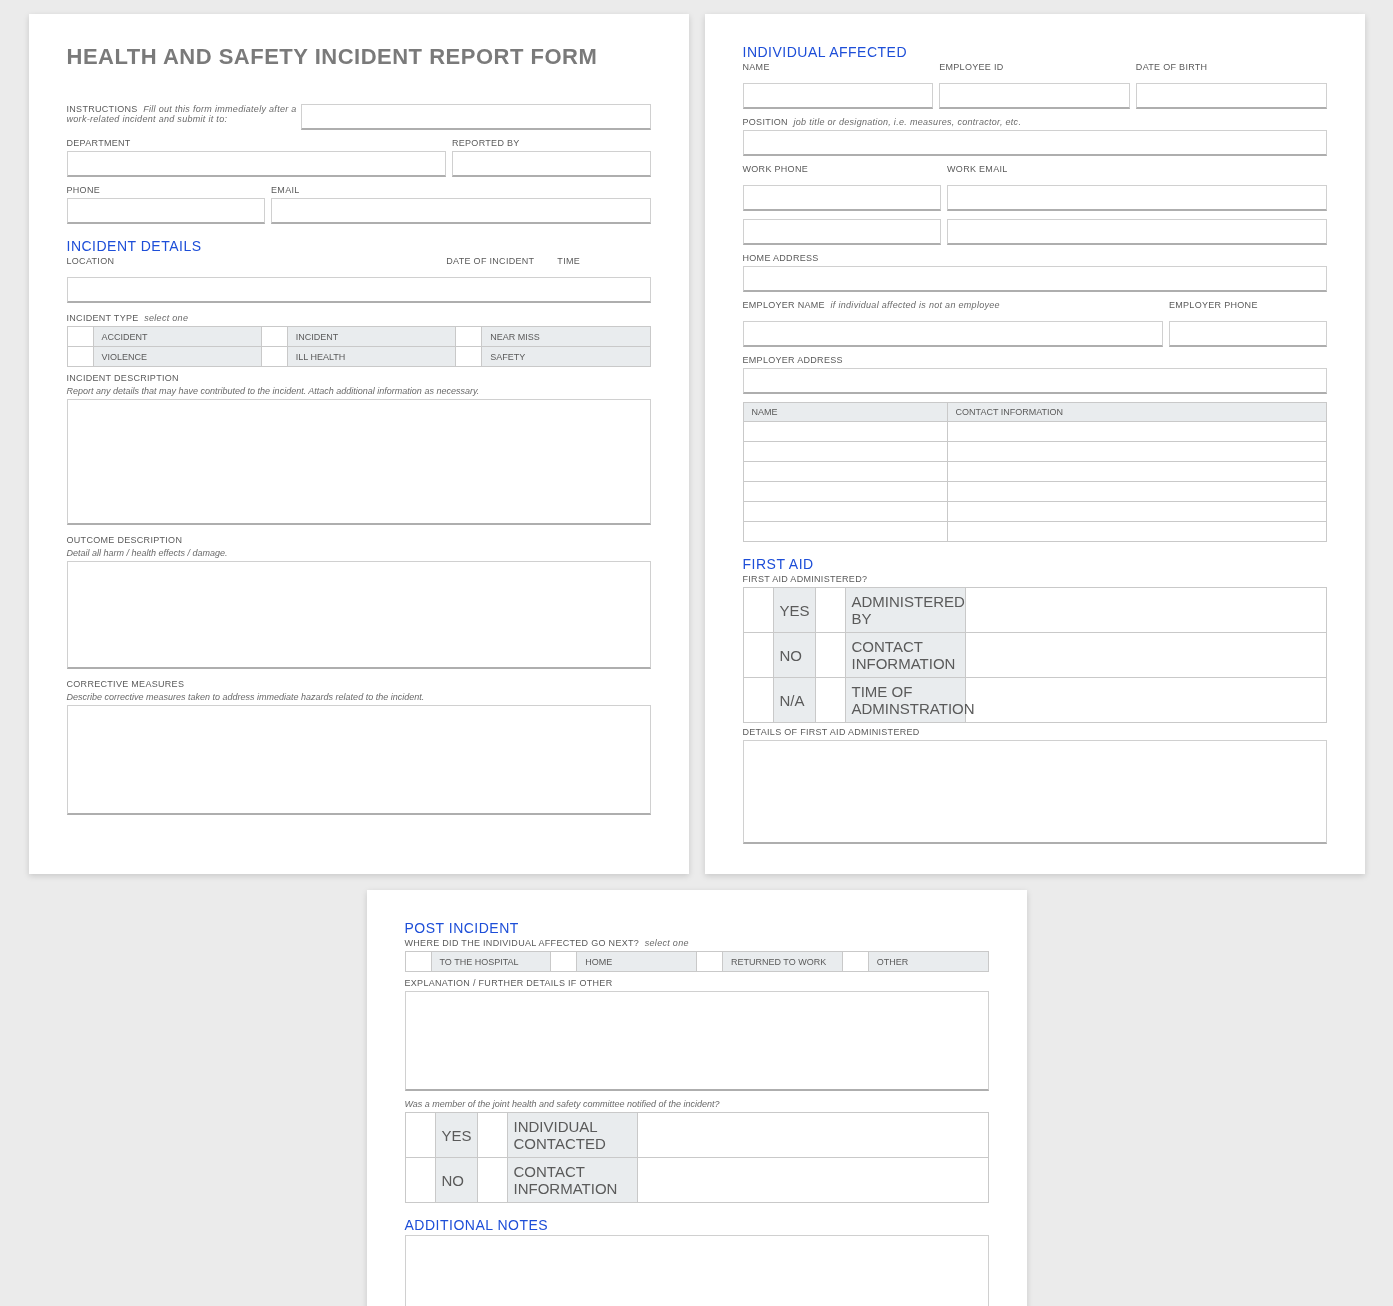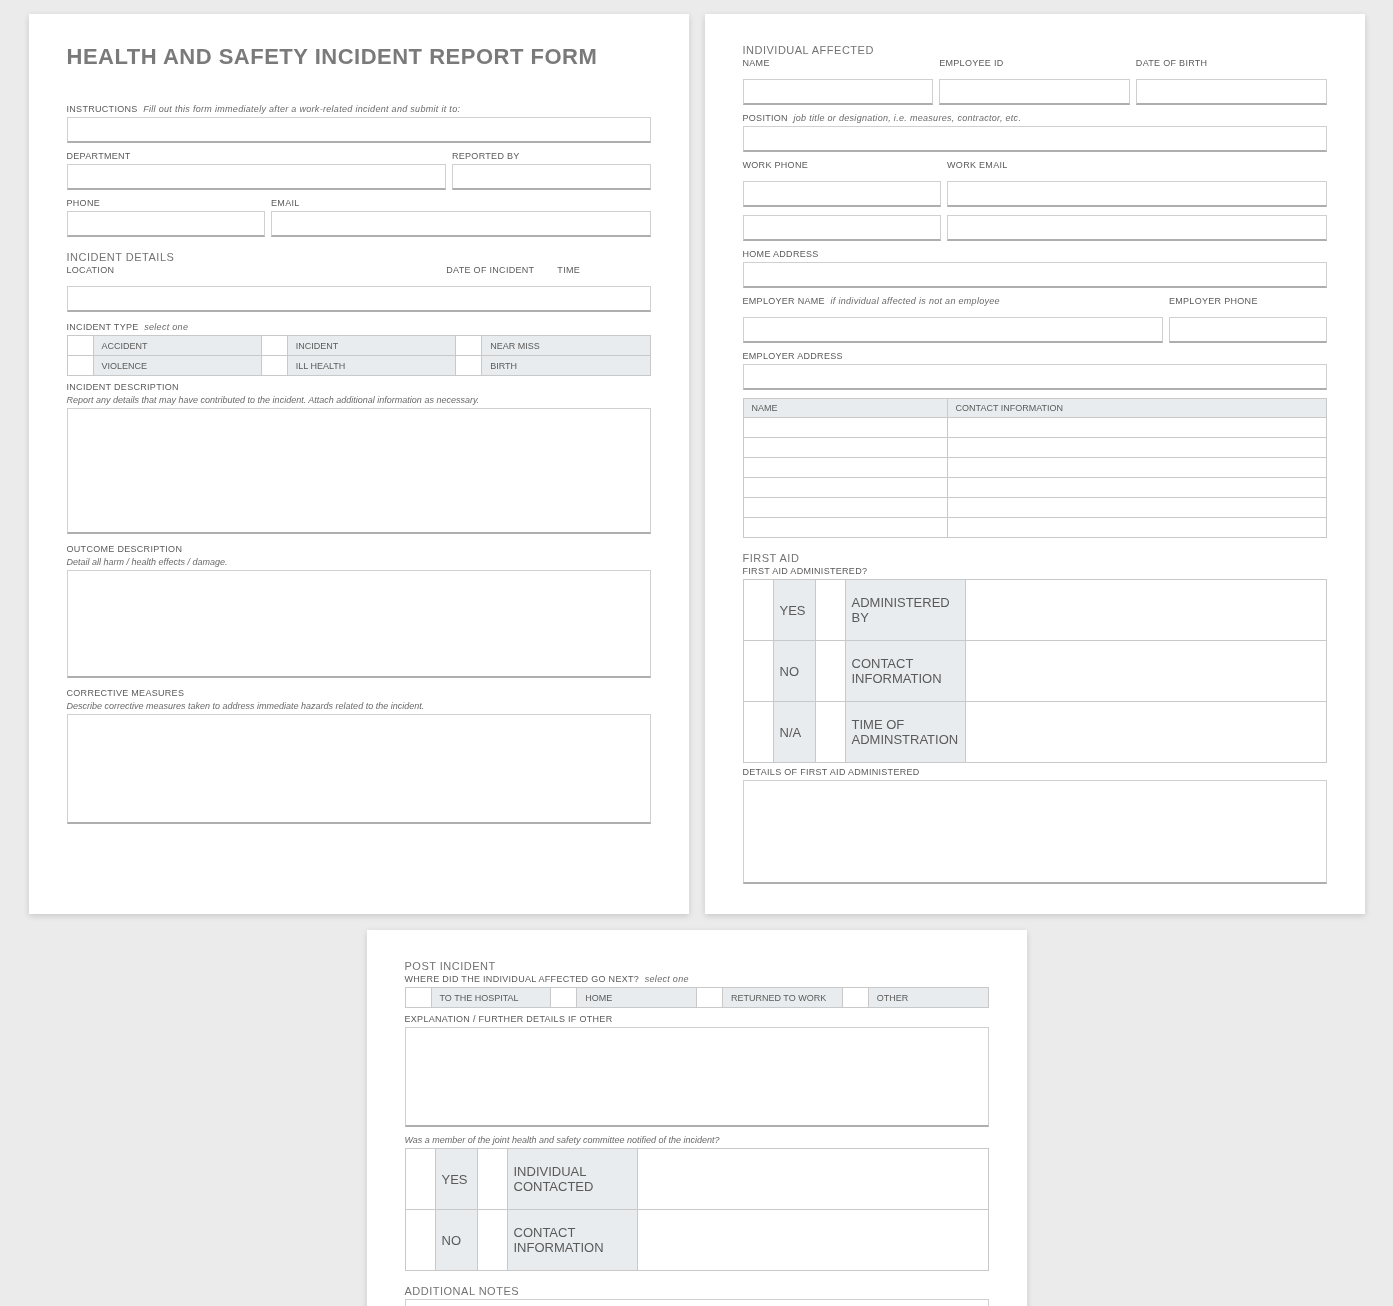--- a/index.html
+++ b/index.html
@@ -24,22 +24,22 @@
   .page1, .page2 { width: 660px; min-height: 842px; }
   .page3 { width: 660px; min-height: 640px; }
   h1 {
     font-size: 22px;
     font-weight: bold;
     color: #7a7a7a;
     letter-spacing: 0.5px;
     margin-bottom: 34px;
   }
   .section-title {
-    font-size: 11px;
-    color: #737373;
+    font-size: 14px;
+    color: #1d4ed8;
     letter-spacing: 0.5px;
     margin-top: 14px;
     margin-bottom: 2px;
   }
   .label {
     font-size: 9px;
     color: #5a5a5a;
     letter-spacing: 0.3px;
     text-transform: uppercase;
     margin-bottom: 3px;
@@ -58,21 +58,21 @@
     width: 100%;
   }
   .textarea {
     background: #fff;
     border: 1px solid #d0d0d0;
     border-bottom: 2px solid #aeaeae;
     width: 100%;
   }
   .row { display: flex; gap: 6px; margin-bottom: 8px; }
   .col { flex: 1; display: flex; flex-direction: column; }
-  .fg { display:flex; flex-direction:column; margin-bottom:8px; }
+  .fg { display:flex; flex-direction:row; margin-bottom:8px; }
   table.opts {
     width: 100%;
     border-collapse: collapse;
     table-layout: fixed;
     margin-bottom: 6px;
   }
   table.opts td {
     border: 1px solid #c9c9c9;
     background: #e9ecee;
     height: 20px;
@@ -105,22 +105,22 @@
   }
   table.fa {
     width: 100%;
     border-collapse: collapse;
     table-layout: fixed;
     margin-bottom: 4px;
   }
   table.fa td {
     border: 1px solid #c9c9c9;
     height: 18px;
-    font-size: 13px;
-    padding: 15px 6px;
+    font-size: 15px;
+    padding: 5px 6px;
     background: #fff;
     color: #5a5a5a;
   }
   table.fa td.hdr { background: #e9ecee; }
   table.fa td.chk { width: 30px; background:#fff; }
 </style>
 </head>
 <body>
 
 <div class="pages">
@@ -184,21 +184,21 @@
             <td>INCIDENT</td>
       <td class="chk"></td>
             <td>NEAR MISS</td>
     </tr>
     <tr>
       <td class="chk"></td>
             <td>VIOLENCE</td>
       <td class="chk"></td>
             <td>ILL HEALTH</td>
       <td class="chk"></td>
-            <td>BIRTH</td>
+            <td>SAFETY</td>
     </tr>
   </tbody>
       </table>
 
   <div class="label">INCIDENT DESCRIPTION</div>
   <div class="hint" style="margin-bottom:3px">Report any details that may have contributed to the incident.  Attach additional information as necessary.</div>
   <div class="textarea" style="height:126px;margin-bottom:10px"></div>
 
   <div class="label">OUTCOME DESCRIPTION</div>
   <div class="hint" style="margin-bottom:3px">Detail all harm / health effects / damage.</div>

